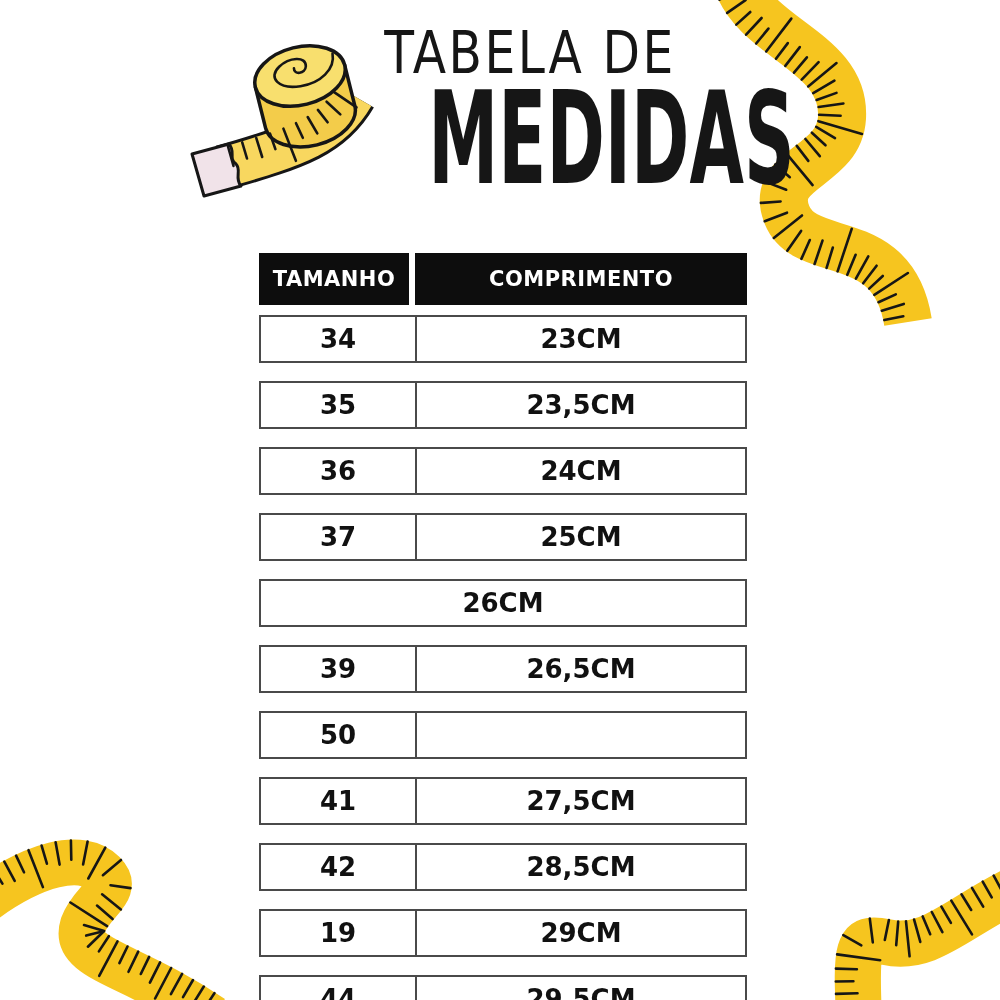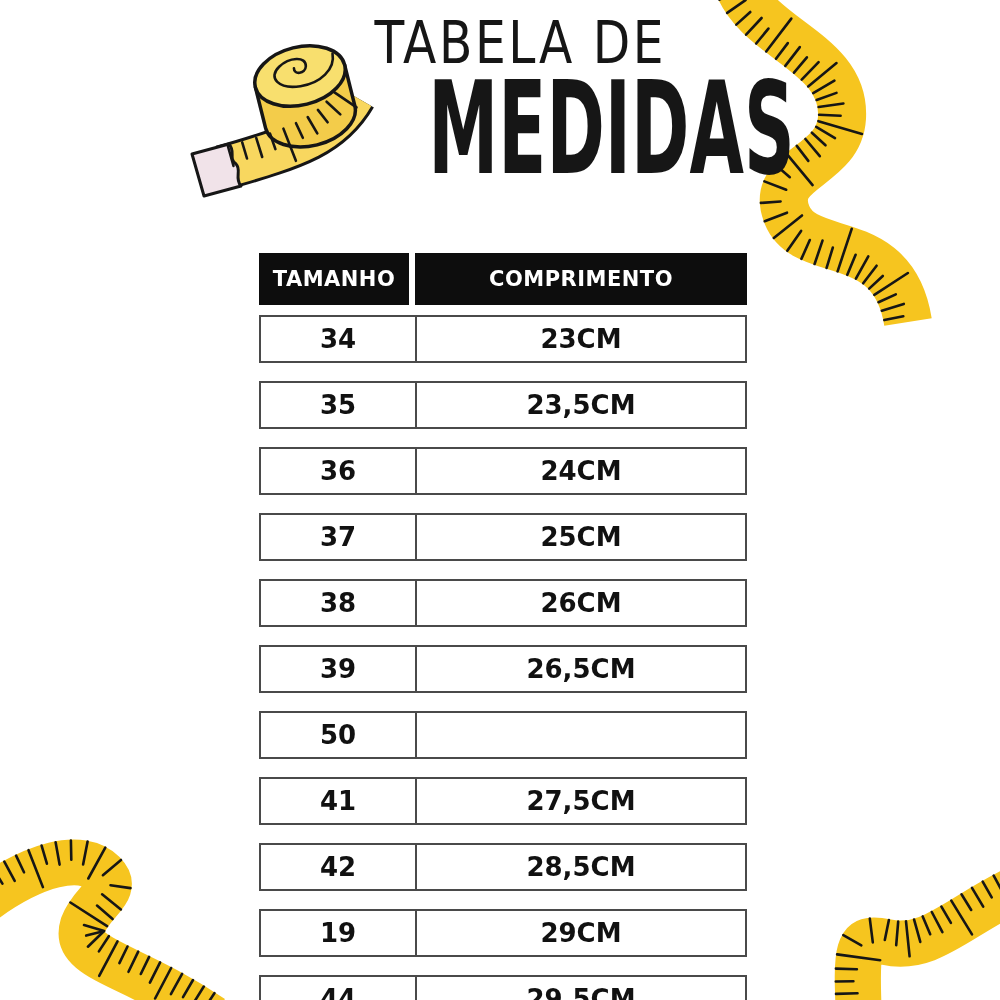--- a/index.html
+++ b/index.html
@@ -7,21 +7,21 @@
     width:1000px;height:1000px;position:relative;overflow:hidden;
     background:var(--background,#ffffff);
     font-family:"DejaVu Sans","Liberation Sans",sans-serif;
     color:var(--text-black,#111);
   }
   svg{position:absolute;inset:0;}
   .tape-body{fill:none;stroke:var(--tape-yellow,#F6C51F);}
   .strip-outline{fill:none;stroke:var(--outline-black,#161616);}
   .strip-body{fill:none;stroke:var(--strip-yellow,#F8D75F);}
 
-  .title{position:absolute;left:345px;top:14px;width:370px;text-align:left;}
+  .title{position:absolute;left:345px;top:24px;width:370px;text-align:center;}
   .title-line1{
     display:block;font-size:58px;font-weight:500;letter-spacing:3px;line-height:1;
     transform:scaleX(.84);transform-origin:center;white-space:nowrap;color:#161616;
   }
   .title-line2{
     display:block;font-size:128px;font-weight:bold;line-height:.95;margin-top:-4px;
     transform:scaleX(.55);transform-origin:center;white-space:nowrap;color:#161616;
   }
 
   .size-table{position:absolute;left:259px;top:253px;width:488px;}
@@ -194,21 +194,20 @@
       </div>
       <div class="trow">
         <div class="tcell c1">36</div>
         <div class="tcell c2">24CM</div>
       </div>
       <div class="trow">
         <div class="tcell c1">37</div>
         <div class="tcell c2">25CM</div>
       </div>
       <div class="trow">
-        <div class="tcell c1">38</div>
         <div class="tcell c2">26CM</div>
       </div>
       <div class="trow">
         <div class="tcell c1">39</div>
         <div class="tcell c2">26,5CM</div>
       </div>
       <div class="trow">
         <div class="tcell c1">50</div>
       </div>
       <div class="trow">

